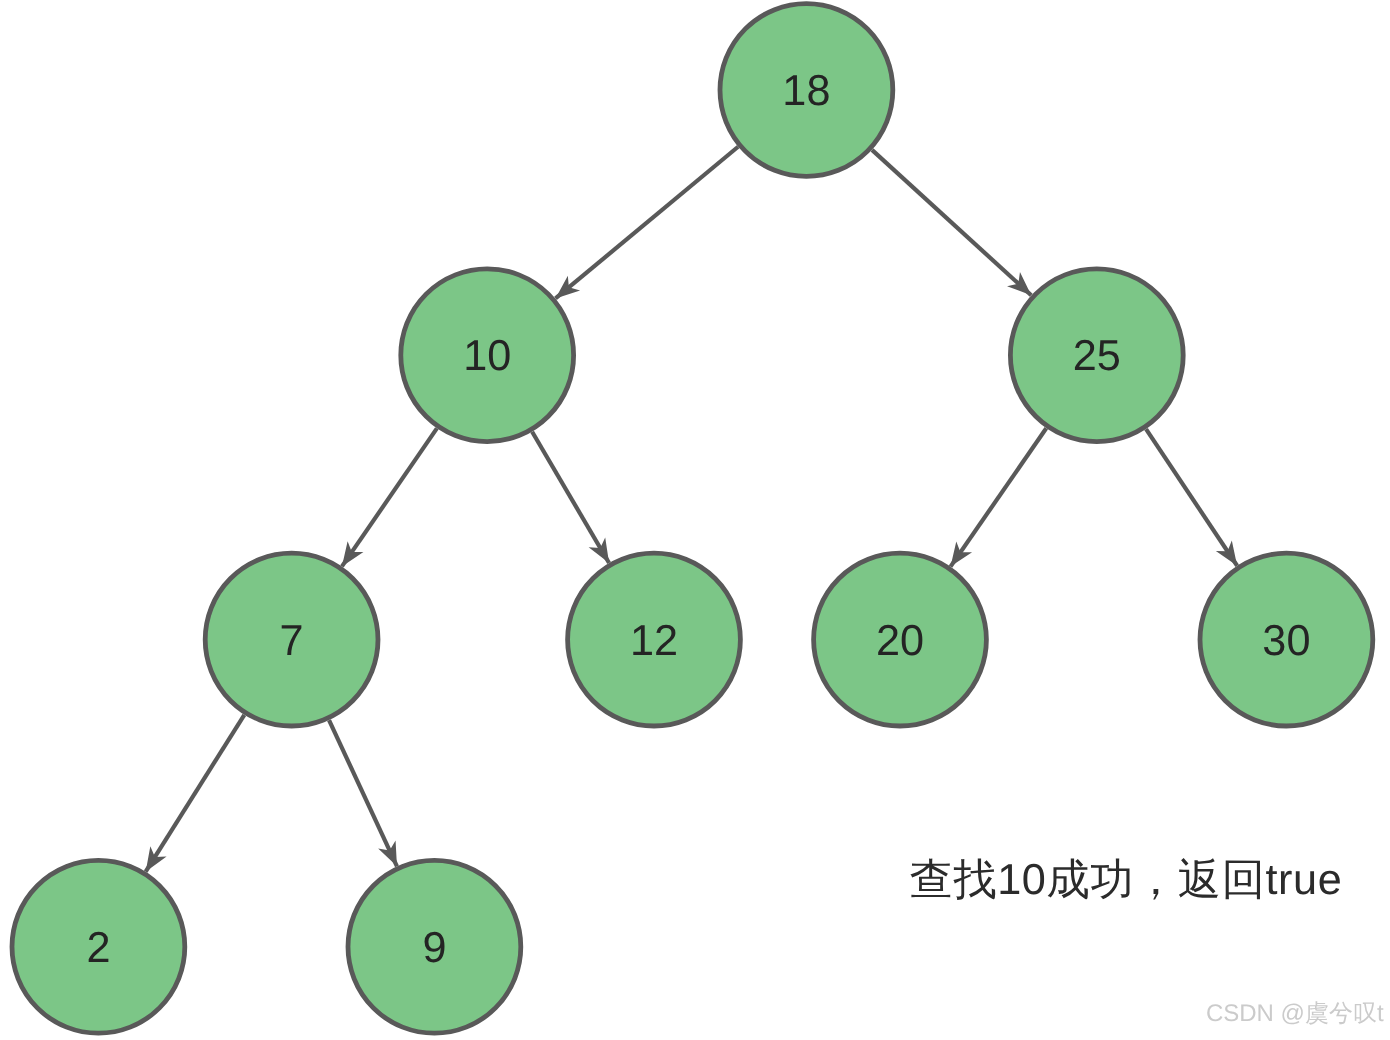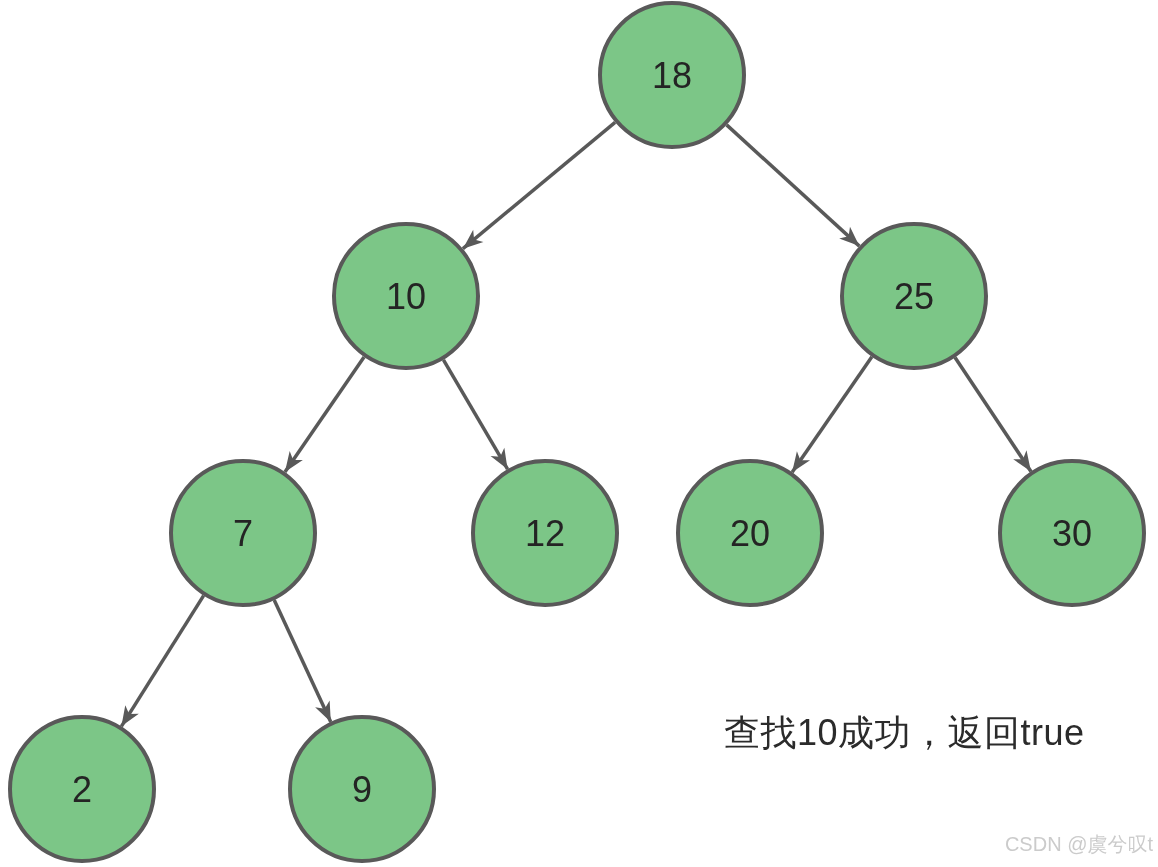--- a/index.html
+++ b/index.html
@@ -17,21 +17,21 @@
   #tree-canvas {
     position: absolute;
     left: 0;
     top: 0;
   }
   .node-label {
     font-family: "Liberation Sans", "DejaVu Sans", sans-serif;
   }
   .caption {
     position: absolute;
-    left: 724px;
+    left: 758px;
     top: 709px;
     font-size: 36px;
     color: #2b2b2b;
     white-space: nowrap;
     letter-spacing: 0.5px;
   }
   .watermark {
     position: absolute;
     right: 5px;
     top: 831px;

